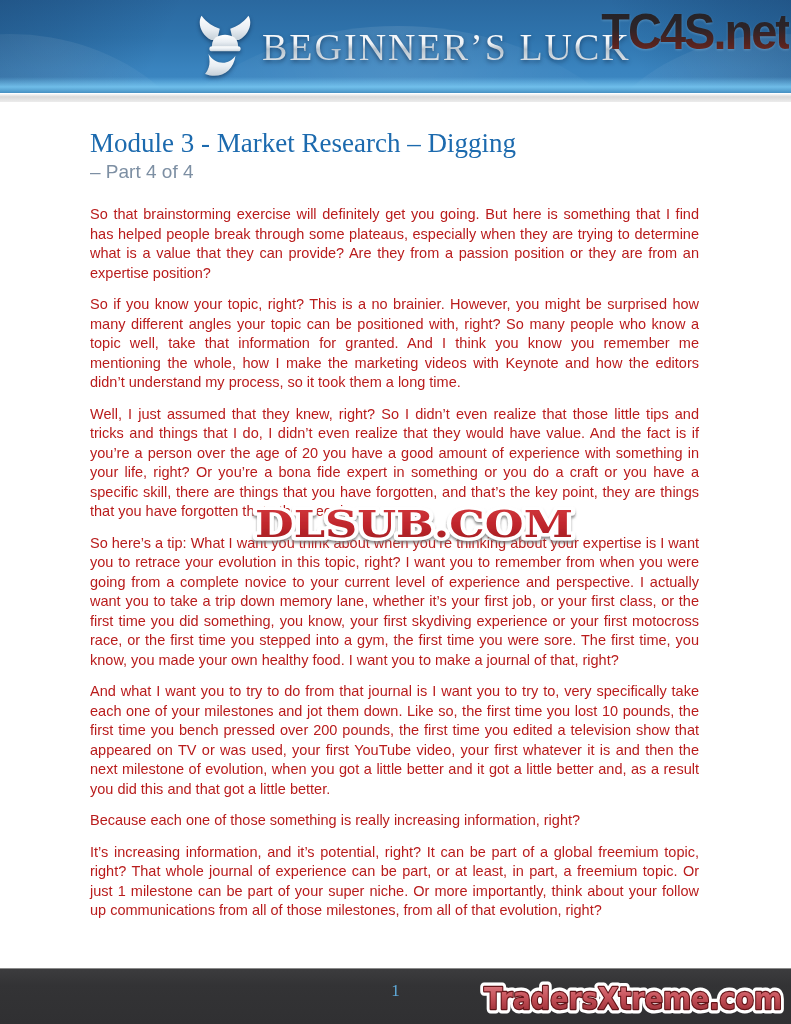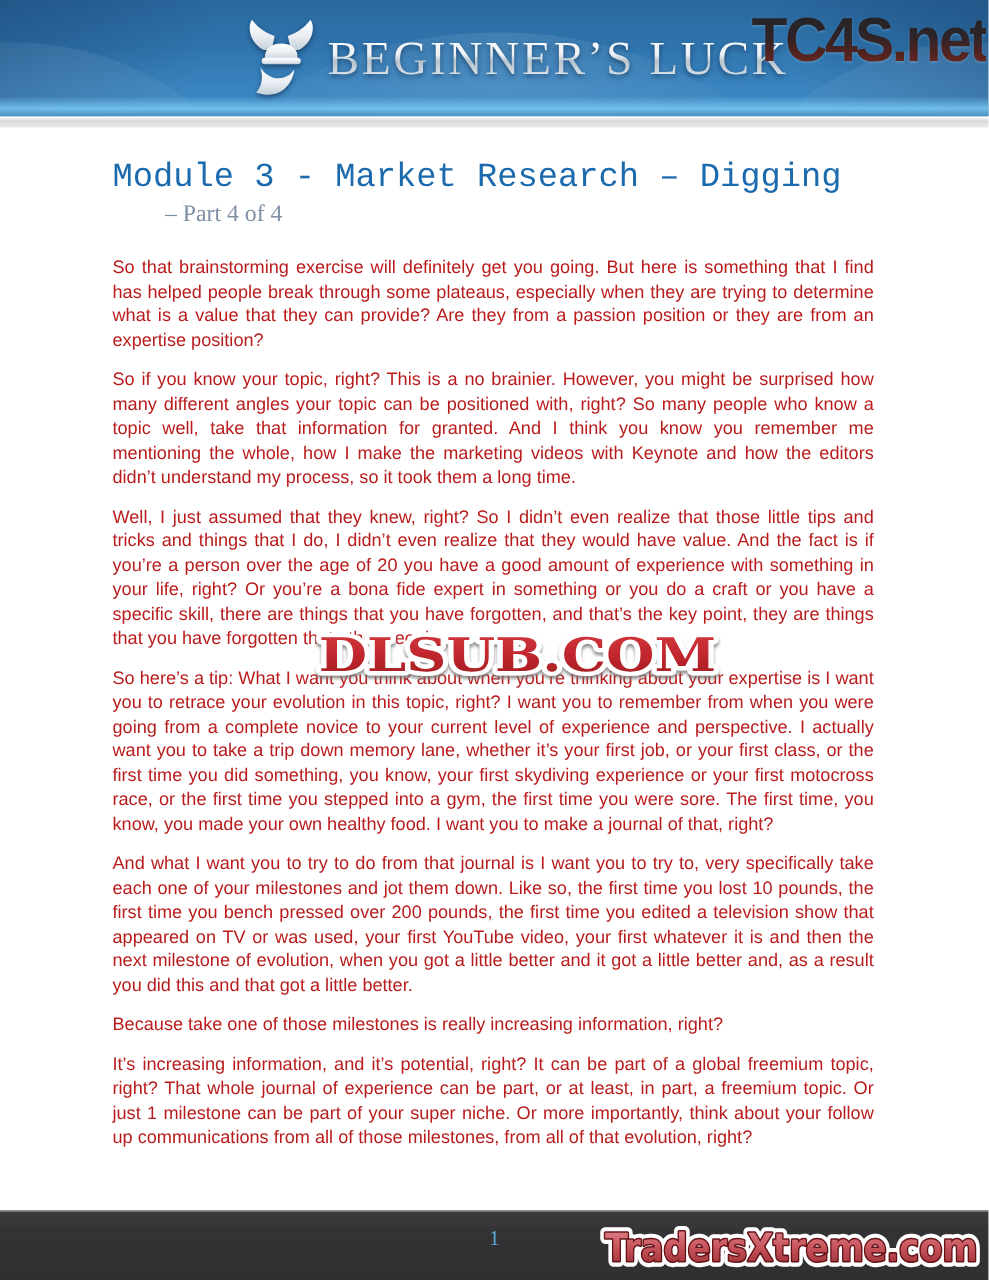--- a/index.html
+++ b/index.html
@@ -90,34 +90,33 @@
     background: linear-gradient(180deg, #f7f7f7 0%, #d9d9d9 35%, #ececec 100%);
     border-top: 1px solid #ffffff;
   }
 
   
   .content {
     position: relative;
     padding: 26px 92px 0 90px;
   }
   .doc-title {
-    font-family: Liberation Mono, monospace;
+    font-family: Liberation Serif, serif;
     font-weight: normal;
     font-size: 27px;
     line-height: 31px;
     color: #1c6aae;
   }
   .doc-subtitle {
-    font-family: Liberation Serif, serif;
+    font-family: Liberation Sans, sans-serif;
     font-weight: normal;
     font-size: 19px;
     line-height: 26px;
     color: #7d8fa3;
     margin-bottom: 20px;
-    margin-left: 42px;
   }
   .para {
     font-size: 14.5px;
     line-height: 19.5px;
     color: #b91c1c;
     text-align: justify;
     margin-bottom: 12px;
   }
 
   
@@ -208,21 +207,21 @@
           <filter id="dls" x="-10%" y="-20%" width="120%" height="150%">
             <feDropShadow dx="0" dy="2.5" stdDeviation="1.2" flood-color="#777777" flood-opacity="0.8"></feDropShadow>
           </filter>
         </defs>
         <text x="166" y="41" text-anchor="middle" textLength="318" lengthAdjust="spacingAndGlyphs" font-family="DejaVu Serif, serif" font-weight="bold" font-size="37" fill="url(#dlg)" stroke="#ffffff" stroke-width="7" stroke-linejoin="round" style="paint-order: stroke;" filter="url(#dls)">DLSUB.COM</text>
       </svg>
     </div>
 
     <p class="para">So here’s a tip: What I want you think about when you’re thinking about your expertise is I want you to retrace your evolution in this topic, right? I want you to remember from when you were going from a complete novice to your current level of experience and perspective. I actually want you to take a trip down memory lane, whether it’s your first job, or your first class, or the first time you did something, you know, your first skydiving experience or your first motocross race, or the first time you stepped into a gym, the first time you were sore. The first time, you know, you made your own healthy food. I want you to make a journal of that, right?</p>
     <p class="para">And what I want you to try to do from that journal is I want you to try to, very specifically take each one of your milestones and jot them down. Like so, the first time you lost 10 pounds, the first time you bench pressed over 200 pounds, the first time you edited a television show that appeared on TV or was used, your first YouTube video, your first whatever it is and then the next milestone of evolution, when you got a little better and it got a little better and, as a result you did this and that got a little better.</p>
-    <p class="para">Because take one of those milestones is really increasing information, right?</p>
+    <p class="para">Because each one of those something is really increasing information, right?</p>
     <p class="para">It’s increasing information, and it’s potential, right? It can be part of a global freemium topic, right? That whole journal of experience can be part, or at least, in part, a freemium topic. Or just 1 milestone can be part of your super niche. Or more importantly, think about your follow up communications from all of those milestones, from all of that evolution, right?</p>
   </main>
 
   <footer class="footer">
     <div class="page-number">1</div>
     <svg class="tx-svg" viewBox="0 0 314 50" xmlns="http://www.w3.org/2000/svg">
       <defs>
         <linearGradient id="txg" x1="0" y1="0" x2="0" y2="1">
           <stop offset="0" stop-color="#e08990"></stop>
           <stop offset="0.45" stop-color="#c9555d"></stop>

